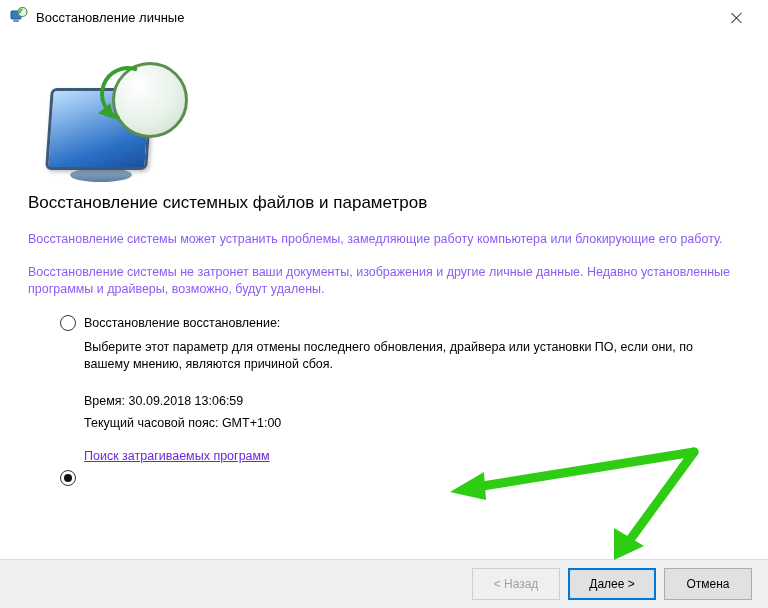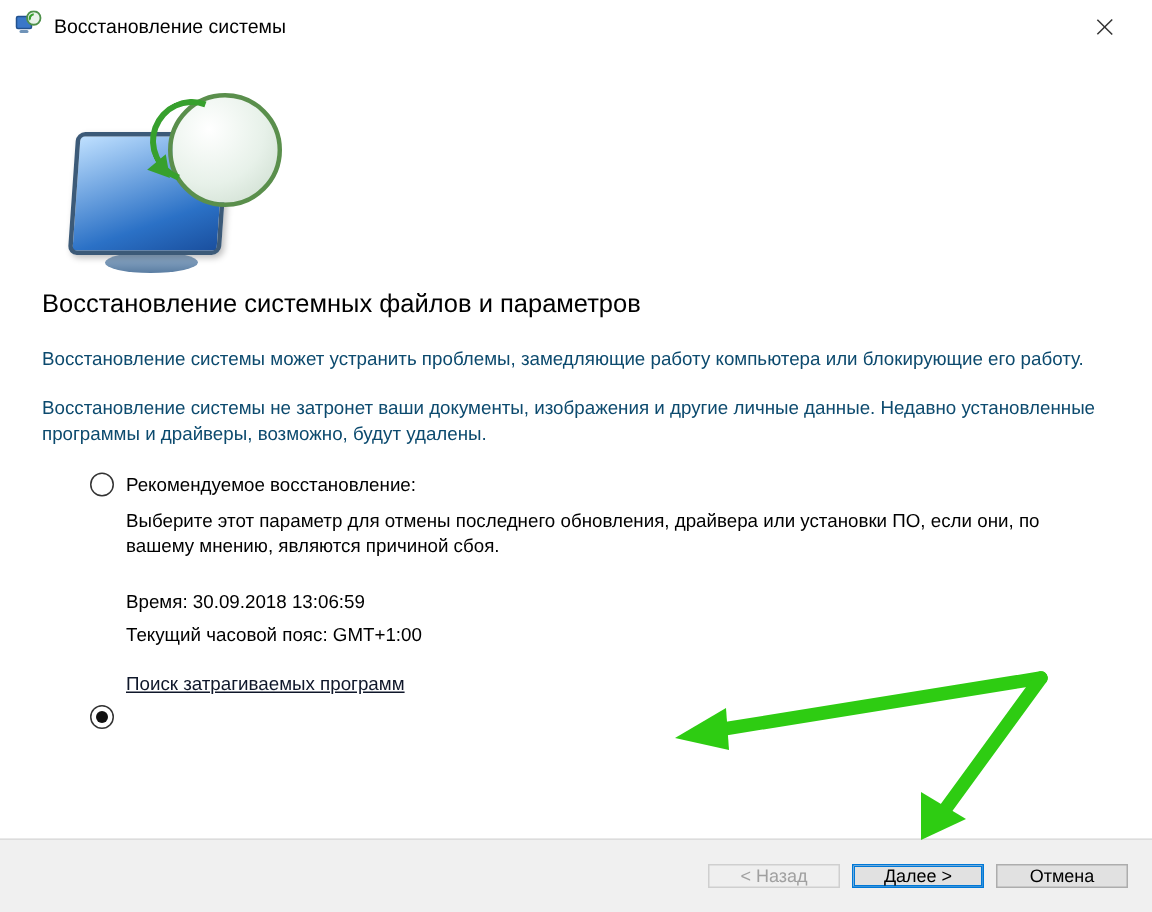--- a/index.html
+++ b/index.html
@@ -140,21 +140,21 @@
   h1.heading {
     font-size: 17px;
     font-weight: 400;
     color: #000;
     margin: 0 0 16px 0;
     line-height: 1.35;
   }
   p.body {
     margin: 0 0 16px 0;
     line-height: 1.38;
-    color: #0c4a6e;
+    color: #8b5cf6;
   }
   .opts {
     padding-left: 32px;
   }
   .radio-row {
     display: flex;
     align-items: center;
     margin-bottom: 8px;
   }
   .radio {
@@ -177,41 +177,41 @@
   }
   .opt-desc {
     margin: 0 0 18px 24px;
     line-height: 1.38;
   }
   .info-block {
     margin: 0 0 14px 24px;
     line-height: 1.75;
   }
   .link {
-    color: #0f172a;
+    color: #6d28d9;
     text-decoration: underline;
     cursor: pointer;
     display: inline-block;
     margin-left: 24px;
     margin-bottom: 3px;
   }
 
   .button-bar {
     height: 48px;
     background: #f0f0f0;
     border-top: 1px solid #dcdcdc;
     display: flex;
     align-items: center;
     justify-content: flex-end;
     padding: 0 16px;
     gap: 8px;
   }
   .wbtn {
     min-width: 88px;
-    height: 16px;
+    height: 32px;
     background: #e1e1e1;
     border: 1px solid #adadad;
     font-size: 12px;
     font-family: inherit;
     padding: 0 12px;
     display: inline-flex;
     align-items: center;
     justify-content: center;
     color: #000;
   }
@@ -248,21 +248,21 @@
   <div class="titlebar">
     <span>
       <svg width="18" height="18" viewBox="0 0 18 18">
         <rect x="1" y="4" width="10" height="8" rx="1" fill="#3a77c8" stroke="#22518e" stroke-width="1"></rect>
         <rect x="3" y="13" width="6" height="2" rx="1" fill="#6f93b8"></rect>
         <circle cx="12.5" cy="5" r="4.5" fill="#e9f3ea" stroke="#4e914a" stroke-width="1.2"></circle>
         <path d="M12.5 2.5 A3 3 0 0 0 9.8 6" fill="none" stroke="#39a02e" stroke-width="1.5"></path>
         <polygon points="9.2,5 10.6,5 9.9,7" fill="#39a02e"></polygon>
       </svg>
     </span>
-    <span class="title">Восстановление системы</span>
+    <span class="title">Восстановление личные</span>
     <div class="close-btn">
       <div class="close-x"></div>
     </div>
   </div>
 
   <div class="content">
     <div class="left-col">
       <div class="ill">
         <div class="stand"></div>
         <div class="monitor"></div>
@@ -275,21 +275,21 @@
     <div class="right-col">
       <h1 class="heading">Восстановление системных файлов и параметров</h1>
 
       <p class="body">Восстановление системы может устранить проблемы, замедляющие работу компьютера или блокирующие его работу.</p>
       <p class="body">Восстановление системы не затронет ваши документы, изображения и другие личные данные. Недавно установленные программы и драйверы, возможно, будут удалены.</p>
 
       <div class="opts">
 
         <div class="radio-row">
           <span class="radio"></span>
-          <span>Рекомендуемое восстановление:</span>
+          <span>Восстановление восстановление:</span>
         </div>
 
         <p class="opt-desc">Выберите этот параметр для отмены последнего обновления, драйвера или установки ПО, если они, по вашему мнению, являются причиной сбоя.</p>
 
         <div class="info-block">
           <div>
             <span>Время:</span>
             <span>30.09.2018 13:06:59</span>
           </div>
           <div>

